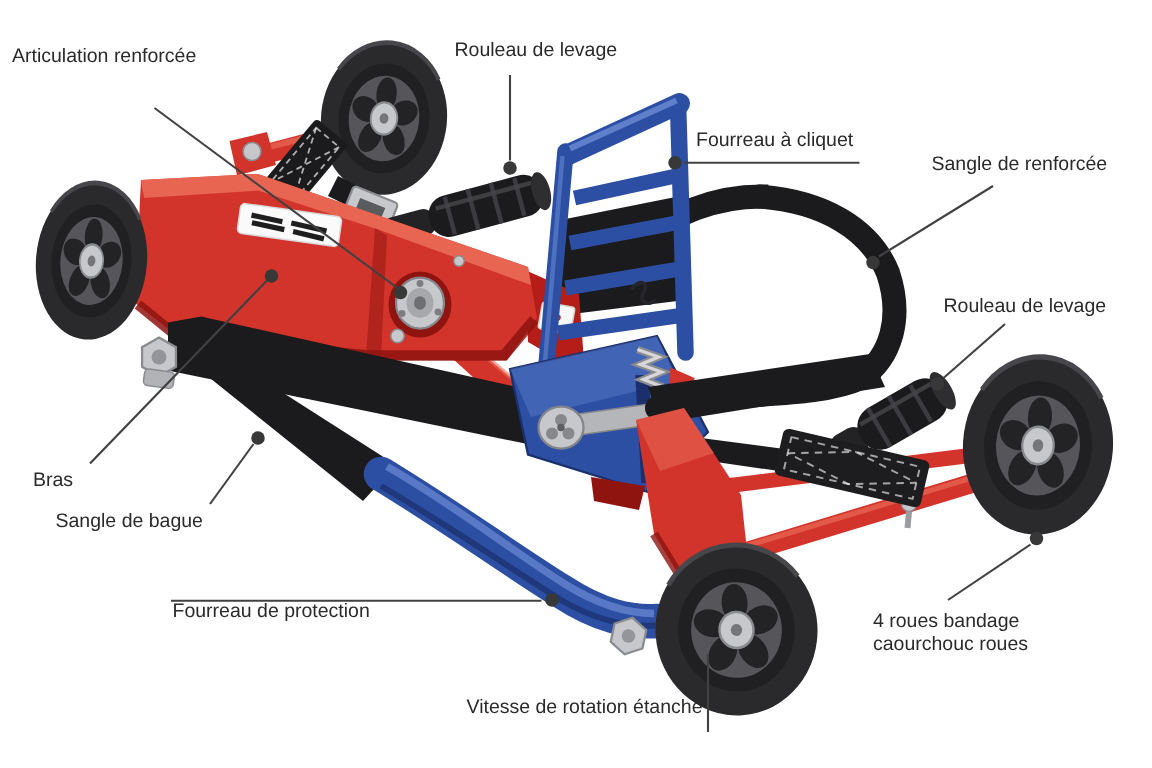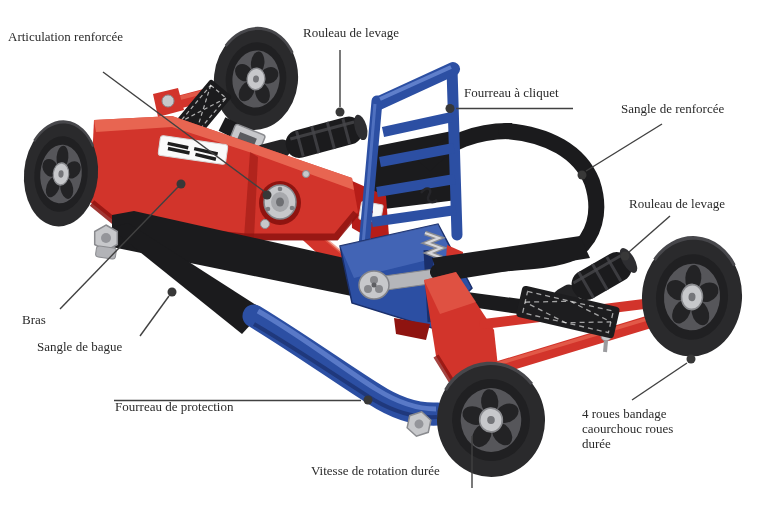--- a/index.html
+++ b/index.html
@@ -1,19 +1,19 @@
 <!DOCTYPE html>
 <html style="--page-bg: #ffffff; --label: #2a2a2a; --leader: #414141; --dot: #383838; --red: #d2342b; --red-light: #ea6a55; --red-dark: #8f1410; --blue: #2c4fa3; --blue-light: #6c8cd6; --blue-dark: #1a2f6b; --tire: #2a2a2c; --tire-face: #202022; --hub: #56565a; --hub-slot: #232325; --silver: #c7c8cb; --silver-dark: #8a8b8f; --strap: #1b1b1d;"><head>
 <meta charset="utf-8">
 <style>
   html,body{margin:0;padding:0;background:#fff;}
   .stage{
     position:relative;width:768px;height:512px;overflow:hidden;
     background:var(--page-bg,#fff);
-    font-family:Liberation Serif, serif;
+    font-family:Liberation Sans, sans-serif;
   }
   .art{position:absolute;left:0;top:0;width:768px;height:512px;display:block;}
   .callout{
     position:absolute;
     font-size:13px;line-height:15px;color:var(--label,#2a2a2a);
     white-space:nowrap;letter-spacing:0;
   }
 </style>
 </head>
 <body>
@@ -238,21 +238,20 @@
   <div class="callout" style="left:22px;top:312px">
     <div>Bras</div>
   </div>
   <div class="callout" style="left:37px;top:339px">
     <div>Sangle de bague</div>
   </div>
   <div class="callout" style="left:115px;top:399px">
     <div>Fourreau de protection</div>
   </div>
   <div class="callout" style="left:311px;top:463px">
-    <div>Vitesse de rotation durée</div>
+    <div>Vitesse de rotation étanche</div>
   </div>
   <div class="callout" style="left:582px;top:406px">
     <div>4 roues bandage</div>
     <div>caourchouc roues</div>
-    <div>durée</div>
   </div>
 
 </div>
 
 </body></html>

